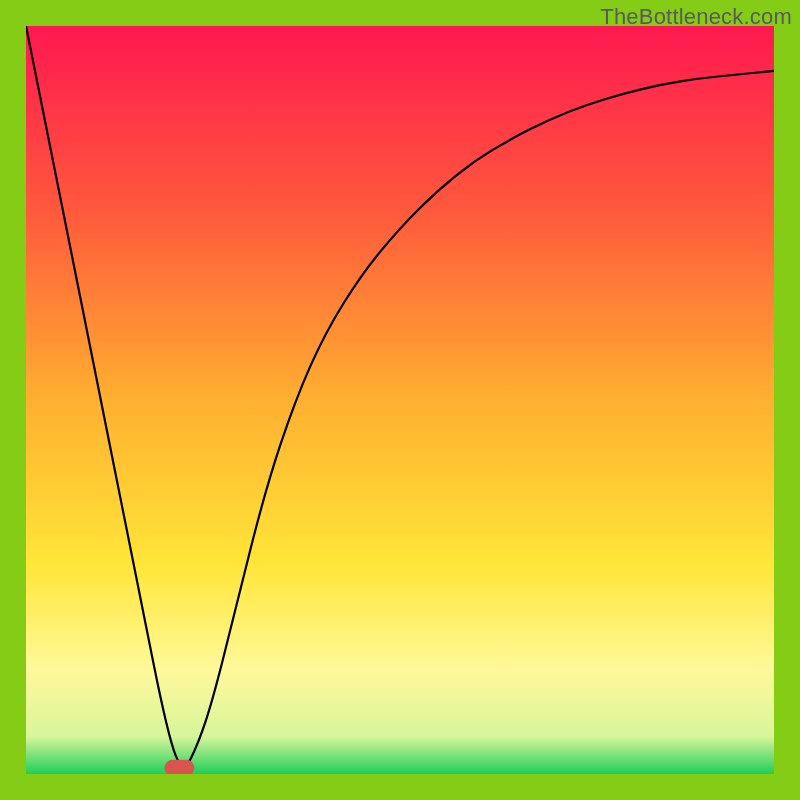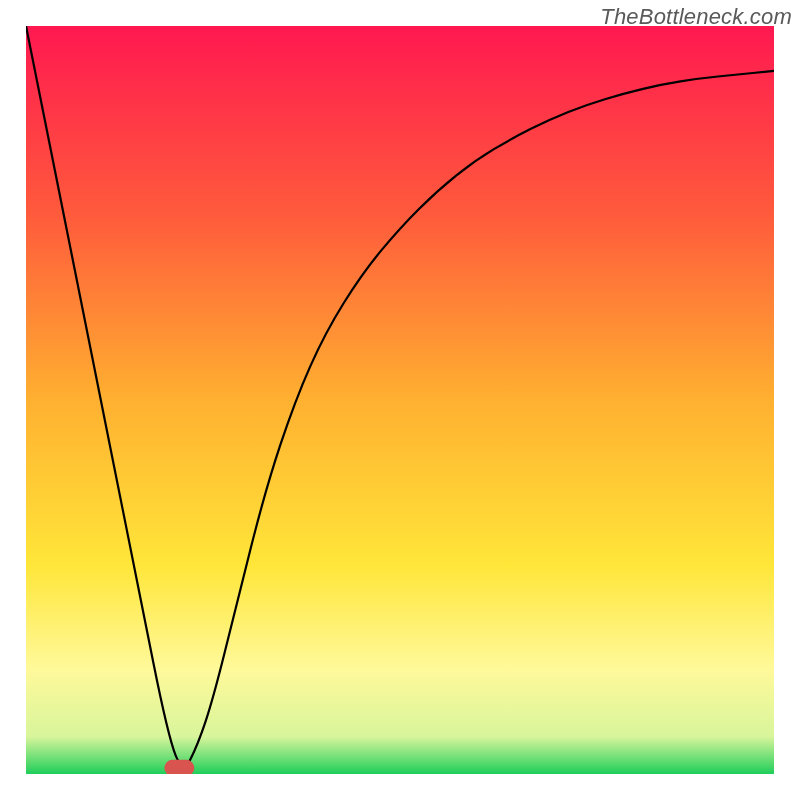--- a/index.html
+++ b/index.html
@@ -9,22 +9,21 @@
     height: 800px;
     overflow: hidden;
     background: #000;
     font-family: Arial, Helvetica, sans-serif;
   }
   .frame {
     position: absolute;
     top: 0; left: 0;
     width: 800px;
     height: 800px;
-    background: #ffffff;
-    font-style: italic;
+    background: #84cc16;
   }
   .plot {
     position: absolute;
     top: 26px;
     left: 26px;
     width: 748px;
     height: 748px;
     overflow: hidden;
   }
   .watermark {

